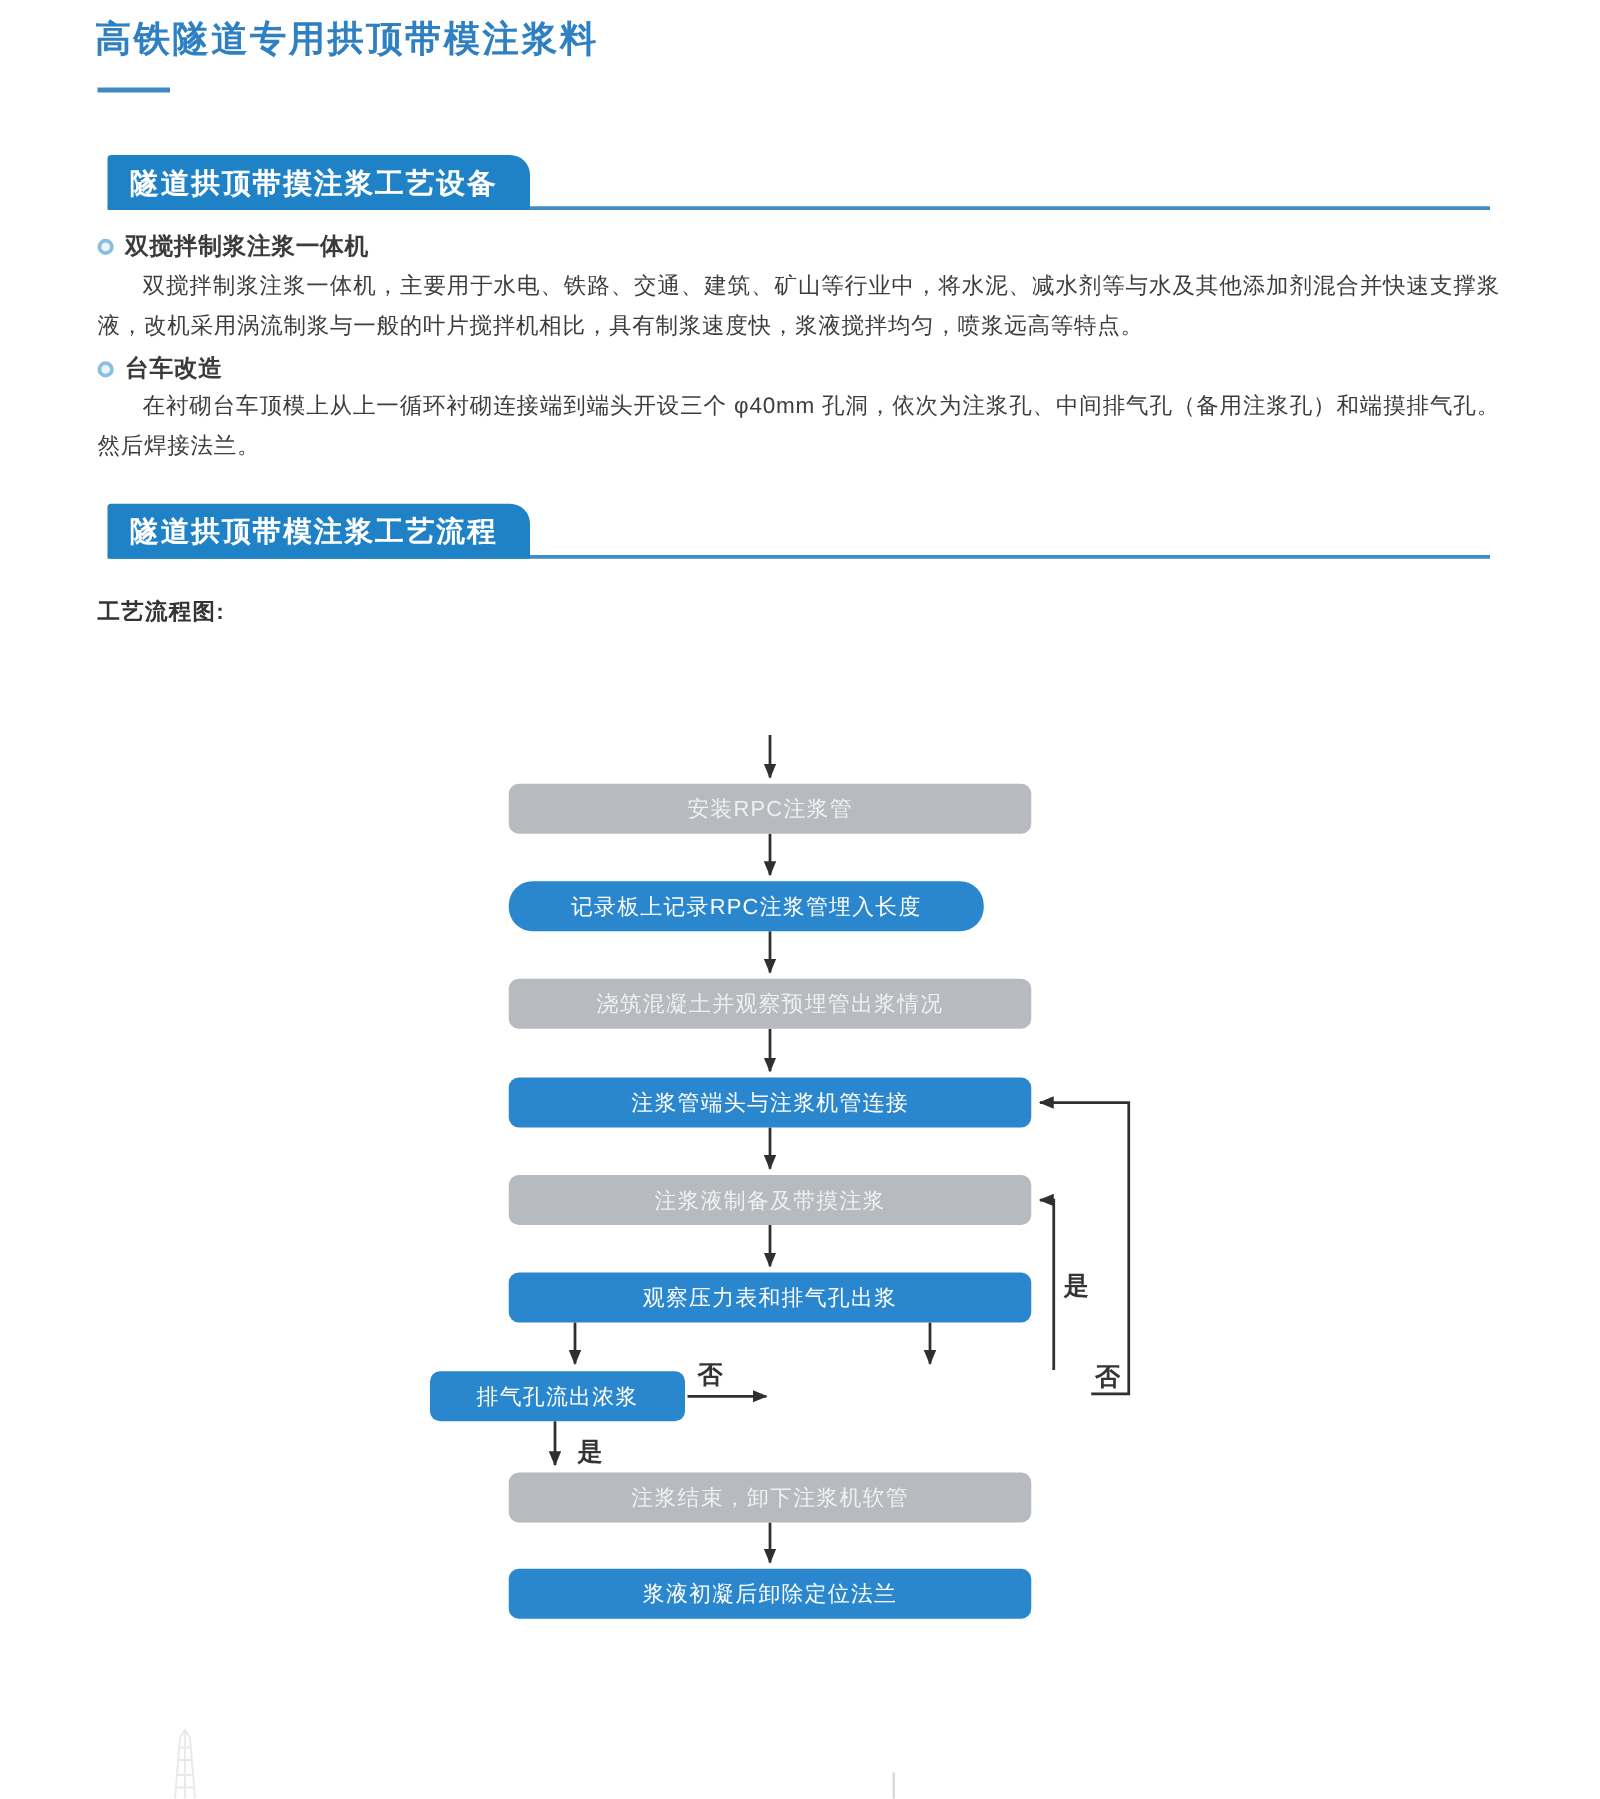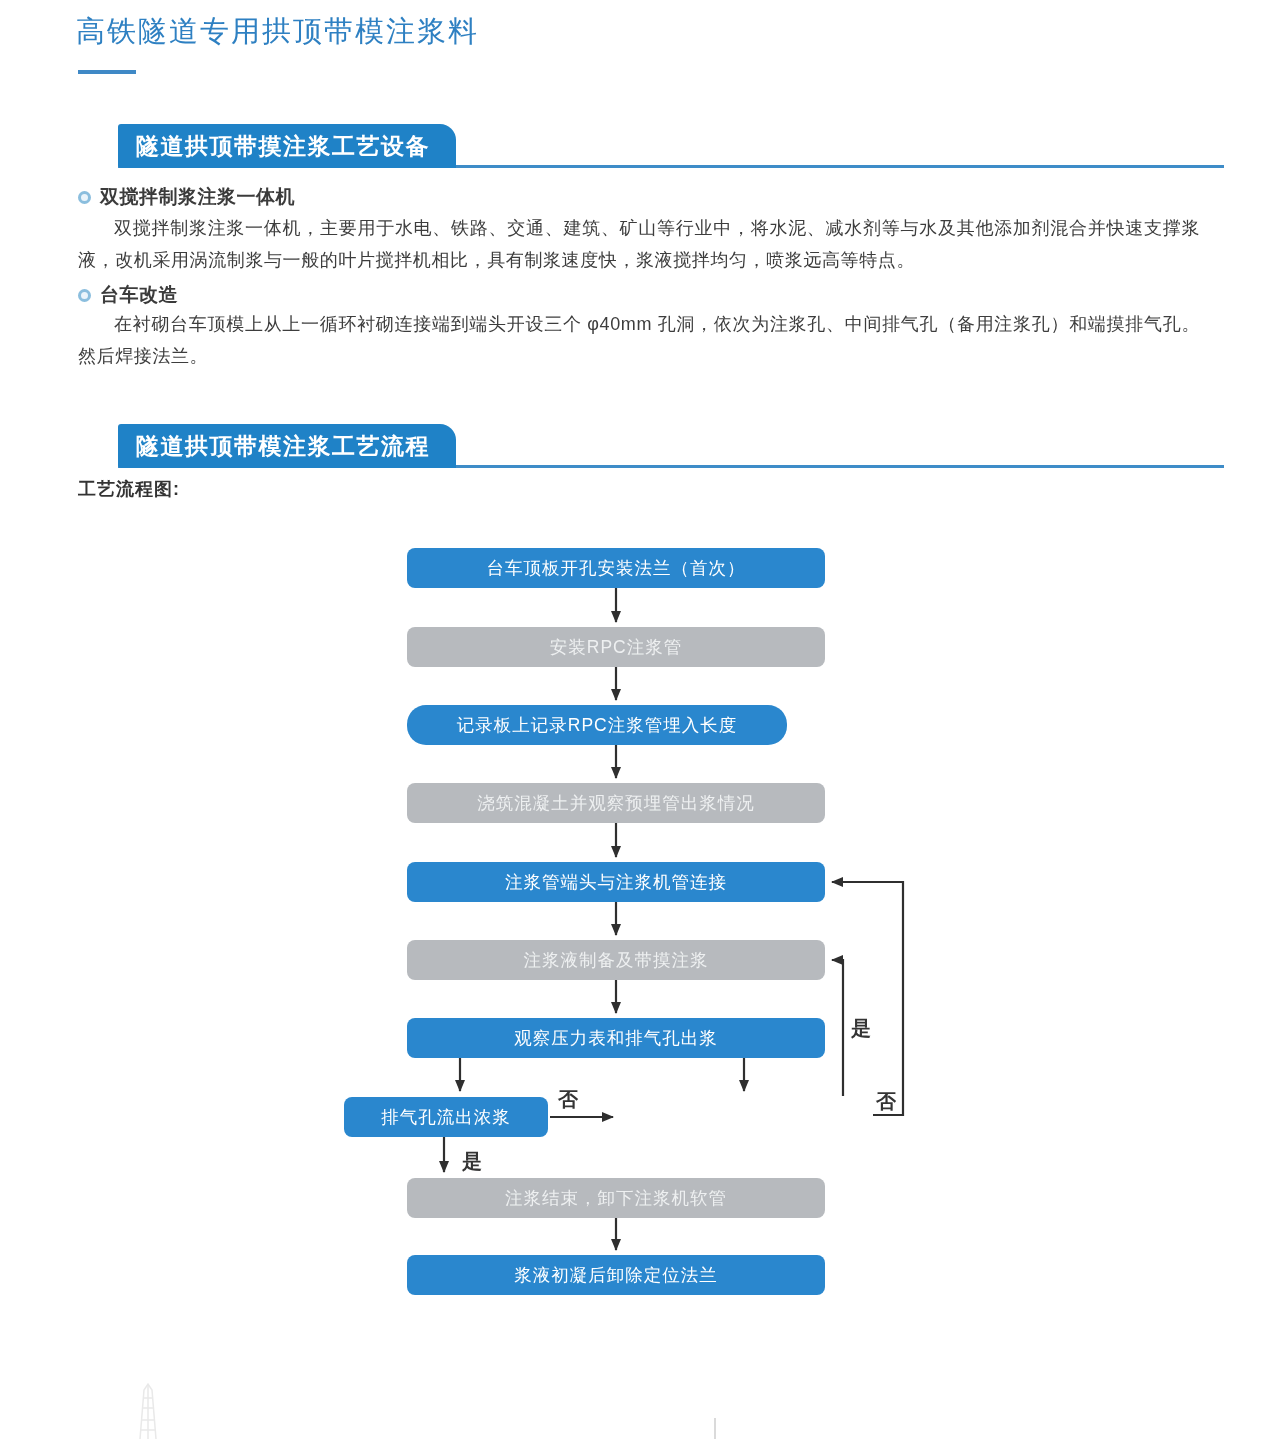--- a/index.html
+++ b/index.html
@@ -1,27 +1,27 @@
 <!DOCTYPE html>
 <html><head>
 <meta charset="utf-8">
 <style>
   * { margin:0; padding:0; box-sizing:border-box; }
   body { background:#ffffff; font-family:"Liberation Sans","DejaVu Sans",sans-serif; }
   .page { position:relative; width:1280px; height:1439px; background:#ffffff; overflow:hidden; }
 
   .page-title {
     position:absolute; left:76px; top:12px;
-    font-size:29px; font-weight:400; letter-spacing:2px; color:#2e80c2;
+    font-size:29px; font-weight:700; letter-spacing:2px; color:#2e80c2;
   }
   .title-underline {
     position:absolute; left:78px; top:70px; width:58px; height:4px; background:#3f89c6;
   }
 
-  .banner { position:absolute; left:86px; width:1106px; height:44px;margin-left:32px; }
+  .banner { position:absolute; left:86px; width:1106px; height:44px; }
   .banner::after {
     content:""; position:absolute; left:0; right:0; bottom:0; height:3px; background:#3e8cc8;
   }
   .banner-tab {
     position:relative; z-index:1; display:inline-flex; align-items:center;
     height:44px; padding:0 26px 0 18px; background:#1f82c7; color:#ffffff;
     font-size:23px; font-weight:700; letter-spacing:1.5px;
     border-radius:3px 16px 0 3px;
   }
 
@@ -77,21 +77,21 @@
     <span class="bullet-label">双搅拌制浆注浆一体机</span>
   </div>
   <p class="body-para" style="top:212px;">双搅拌制浆注浆一体机，主要用于水电、铁路、交通、建筑、矿山等行业中，将水泥、减水剂等与水及其他添加剂混合并快速支撑浆液，改机采用涡流制浆与一般的叶片搅拌机相比，具有制浆速度快，浆液搅拌均匀，喷浆远高等特点。</p>
 
   <div class="bullet-row" style="top:282px;">
     <span class="ring"></span>
     <span class="bullet-label">台车改造</span>
   </div>
   <p class="body-para" style="top:308px;">在衬砌台车顶模上从上一循环衬砌连接端到端头开设三个 φ40mm 孔洞，依次为注浆孔、中间排气孔（备用注浆孔）和端摸排气孔。然后焊接法兰。</p>
 
-  <div class="banner" style="top:424px;">
+  <div class="banner" style="top:403px;">
     <span class="banner-tab">隧道拱顶带模注浆工艺流程</span>
   </div>
   <div class="flow-caption">工艺流程图:</div>
 
   <div class="flowchart">
 
     <svg class="edges" width="1280" height="790">
       <defs>
         <marker id="ah" markerWidth="14" markerHeight="12" refX="11" refY="5" orient="auto" markerUnits="userSpaceOnUse">
           <path d="M0,0 L12,5 L0,10 Z" fill="#2f2f2f"></path>
@@ -107,21 +107,20 @@
         <path d="M460 518 L460 551" marker-end="url(#ah)"></path>
         <path d="M744 518 L744 551" marker-end="url(#ah)"></path>
         <path d="M550 577 L613 577" marker-end="url(#ah)"></path>
         <path d="M444 597 L444 632" marker-end="url(#ah)"></path>
         <path d="M616 678 L616 710" marker-end="url(#ah)"></path>
         <path d="M843 556 L843 420 L832 420" marker-end="url(#ah)"></path>
         <path d="M873 575 L903 575 L903 342 L832 342" marker-end="url(#ah)"></path>
       </g>
     </svg>
 
-    <div class="flow-box blue" style="left:407px; top:8px;   width:418px;">台车顶板开孔安装法兰（首次）</div>
     <div class="flow-box gray" style="left:407px; top:87px;  width:418px;">安装RPC注浆管</div>
     <div class="flow-box blue" style="left:407px; top:165px; width:380px;border-radius:19px;">记录板上记录RPC注浆管埋入长度</div>
     <div class="flow-box gray" style="left:407px; top:243px; width:418px;">浇筑混凝土并观察预埋管出浆情况</div>
     <div class="flow-box blue" style="left:407px; top:322px; width:418px;">注浆管端头与注浆机管连接</div>
     <div class="flow-box gray" style="left:407px; top:400px; width:418px;">注浆液制备及带摸注浆</div>
     <div class="flow-box blue" style="left:407px; top:478px; width:418px;">观察压力表和排气孔出浆</div>
     <div class="flow-box blue" style="left:344px; top:557px; width:204px;">排气孔流出浓浆</div>
     <div class="flow-box gray" style="left:407px; top:638px; width:418px;font-family:Liberation Serif, serif;">注浆结束，卸下注浆机软管</div>
     <div class="flow-box blue" style="left:407px; top:715px; width:418px;">浆液初凝后卸除定位法兰</div>
 

